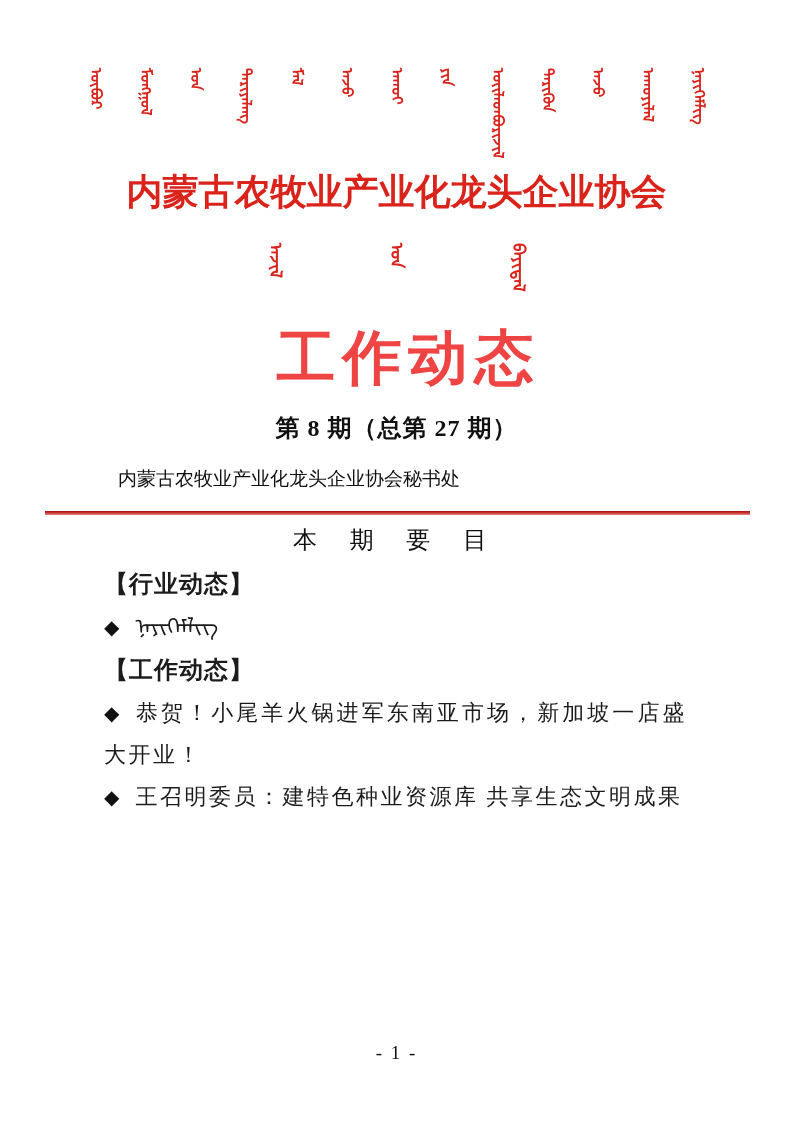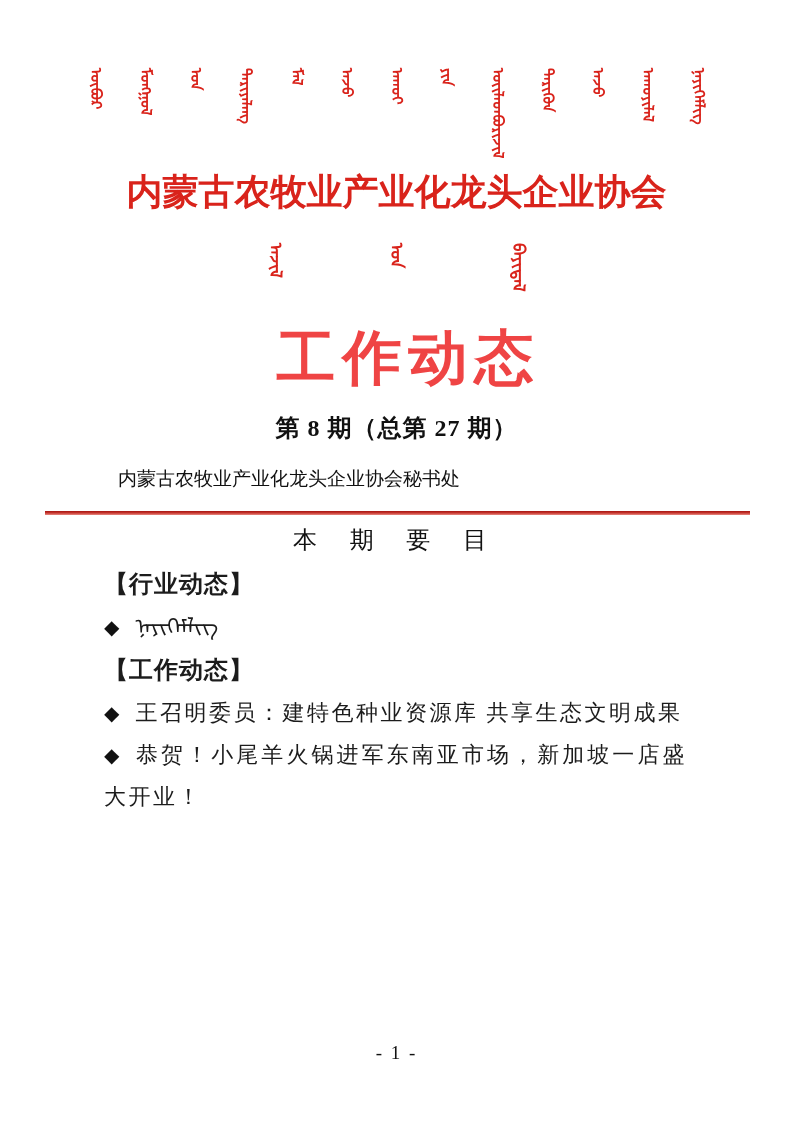--- a/index.html
+++ b/index.html
@@ -149,24 +149,24 @@
 
       <div class="section-title">【行业动态】</div>
 
       <p class="toc-item">
         <span class="bullet">◆</span><span>ᠨᠡᠶᠢᠭᠡᠮᠯᠢᠭ</span>
       </p>
 
       <div class="section-title">【工作动态】</div>
 
       <p class="toc-item">
-        <span class="bullet">◆</span><span>王召明委员：建特色种业资源库 共享生态文明成果</span>
+        <span class="bullet">◆</span><span>恭贺！小尾羊火锅进军东南亚市场，新加坡一店盛大开业！</span>
       </p>
       <p class="toc-item">
-        <span class="bullet">◆</span><span>恭贺！小尾羊火锅进军东南亚市场，新加坡一店盛大开业！</span>
+        <span class="bullet">◆</span><span>王召明委员：建特色种业资源库 共享生态文明成果</span>
       </p>
 
     </div>
   </main>
 
   <footer class="page-number">- 1 -</footer>
 
 </div>
 
 </body></html>

